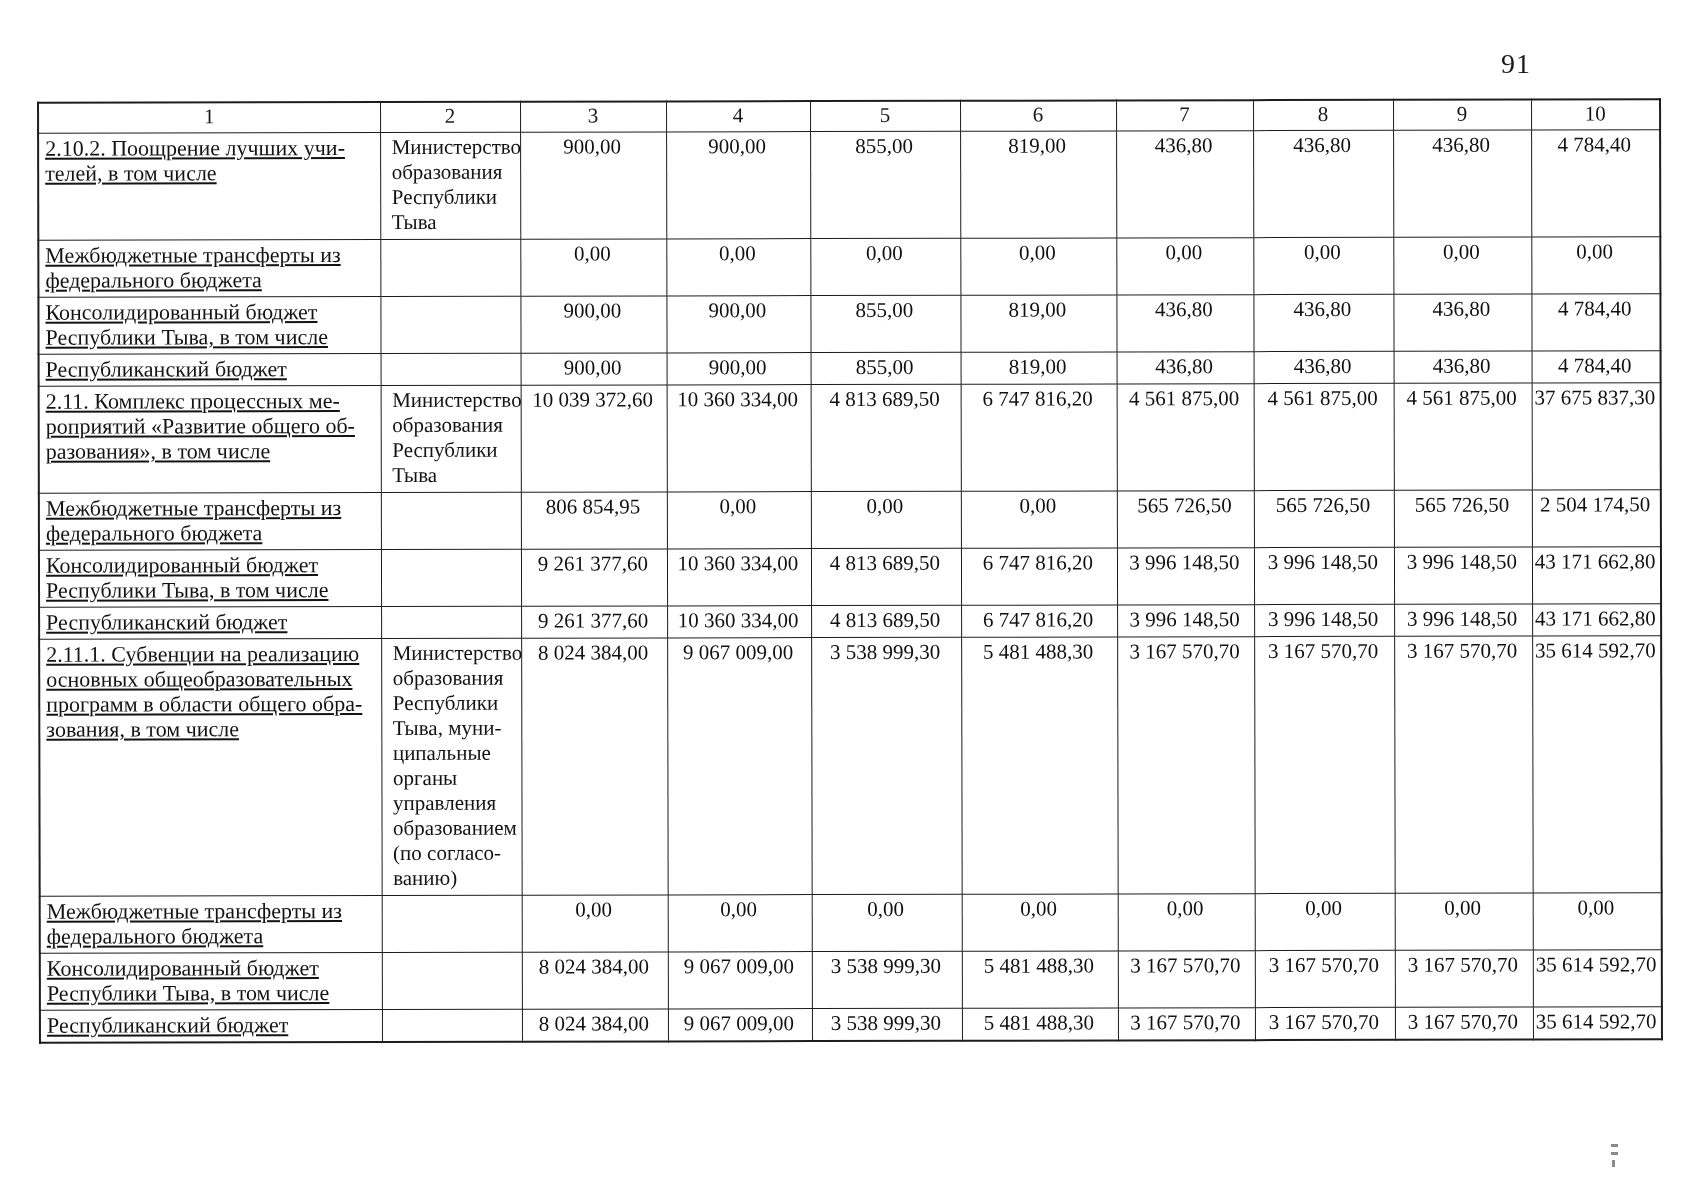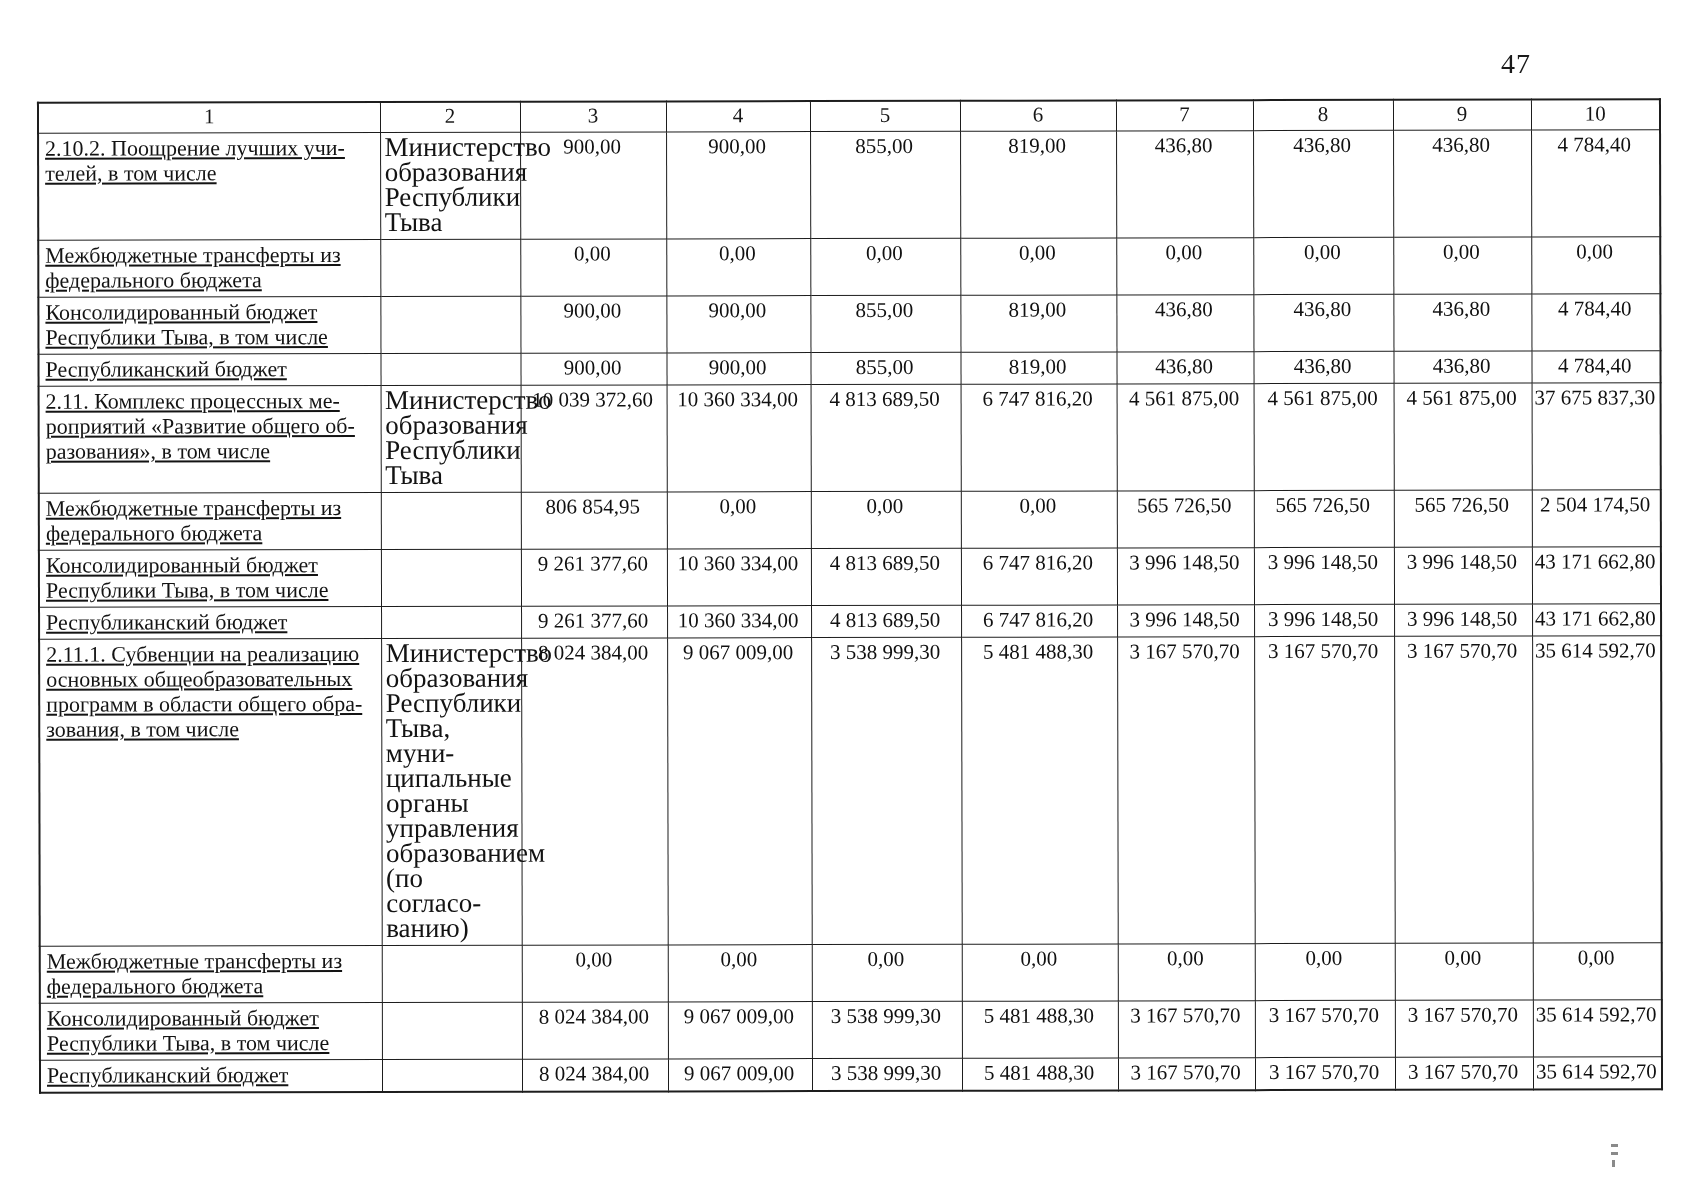--- a/index.html
+++ b/index.html
@@ -53,23 +53,23 @@
   td.c-label {
     font-size: 22px;
     line-height: 25px;
     padding: 2px 4px 4px 6px;
     text-align: left;
     white-space: pre-line;
     color: #131313;
     text-decoration: underline;
   }
   td.c-exec {
-    font-size: 27px;
+    font-size: 21px;
     line-height: 25px;
-    padding: 2px 2px 4px 4px;
+    padding: 2px 2px 4px 11px;
     text-align: left;
     white-space: pre-line;
     color: #131313;
   }
   td.c-num {
     font-size: 21px;
     line-height: 25px;
     padding: 2px 4px 2px 2px;
     text-align: center;
     white-space: nowrap;
@@ -79,21 +79,21 @@
     position: absolute;
     background: #8a8a8a;
   }
   .speck-1 { left: 1611px; top: 1144px; width: 7px; height: 3px; }
   .speck-2 { left: 1611px; top: 1152px; width: 7px; height: 3px; }
   .speck-3 { left: 1612px; top: 1160px; width: 3px; height: 7px; }
 </style>
 </head>
 <body>
 
-<div class="page-number">47</div>
+<div class="page-number">91</div>
 
 <table class="budget-table">
   <colgroup>
     <col style="width:342px">
     <col style="width:140px">
     <col style="width:146px">
     <col style="width:144px">
     <col style="width:150px">
     <col style="width:156px">
     <col style="width:137px">

